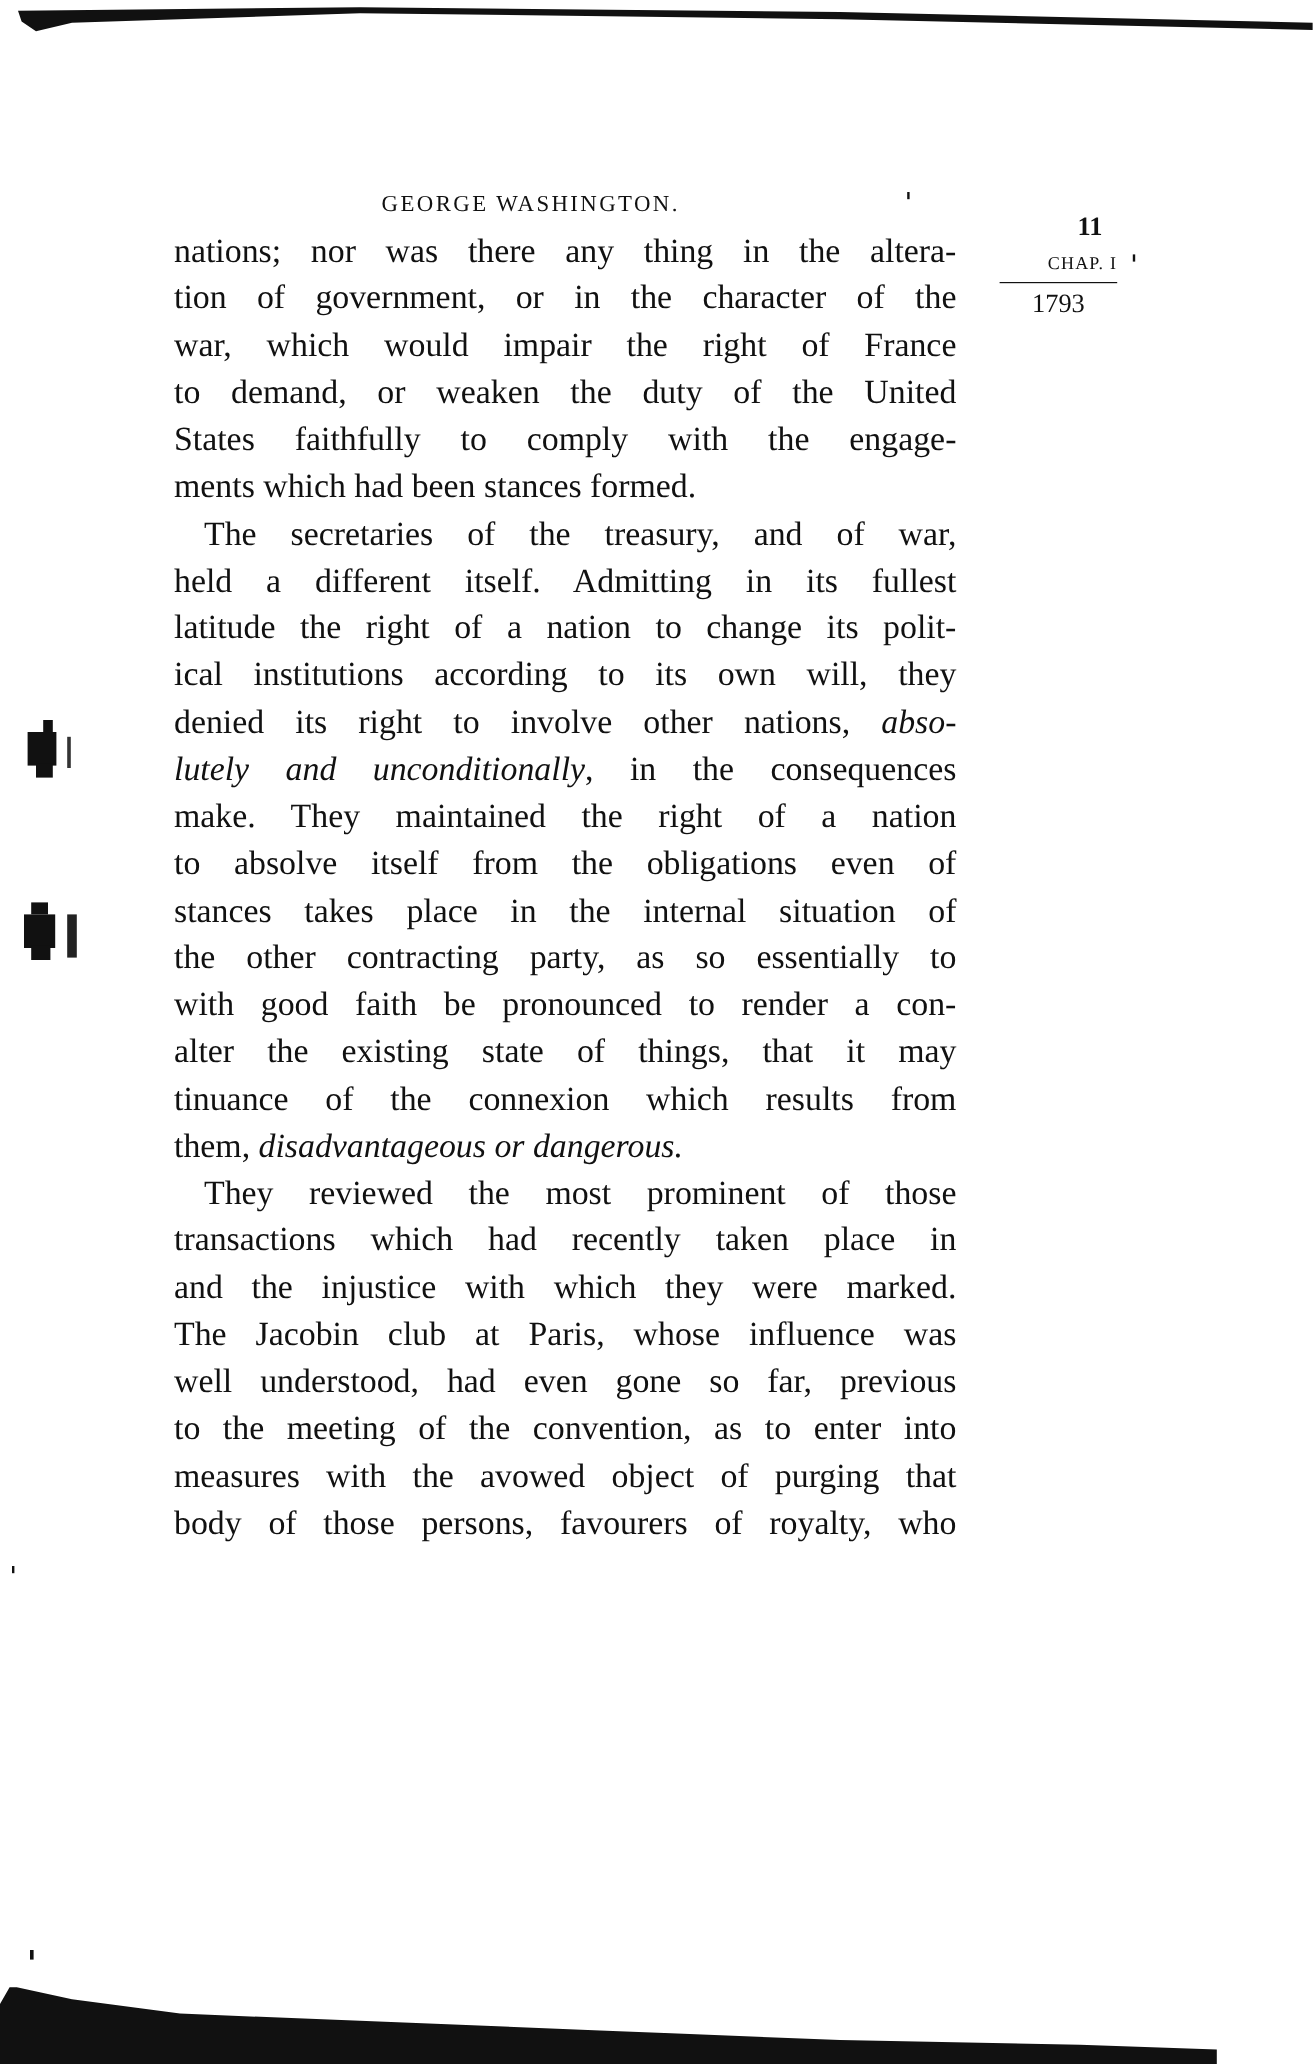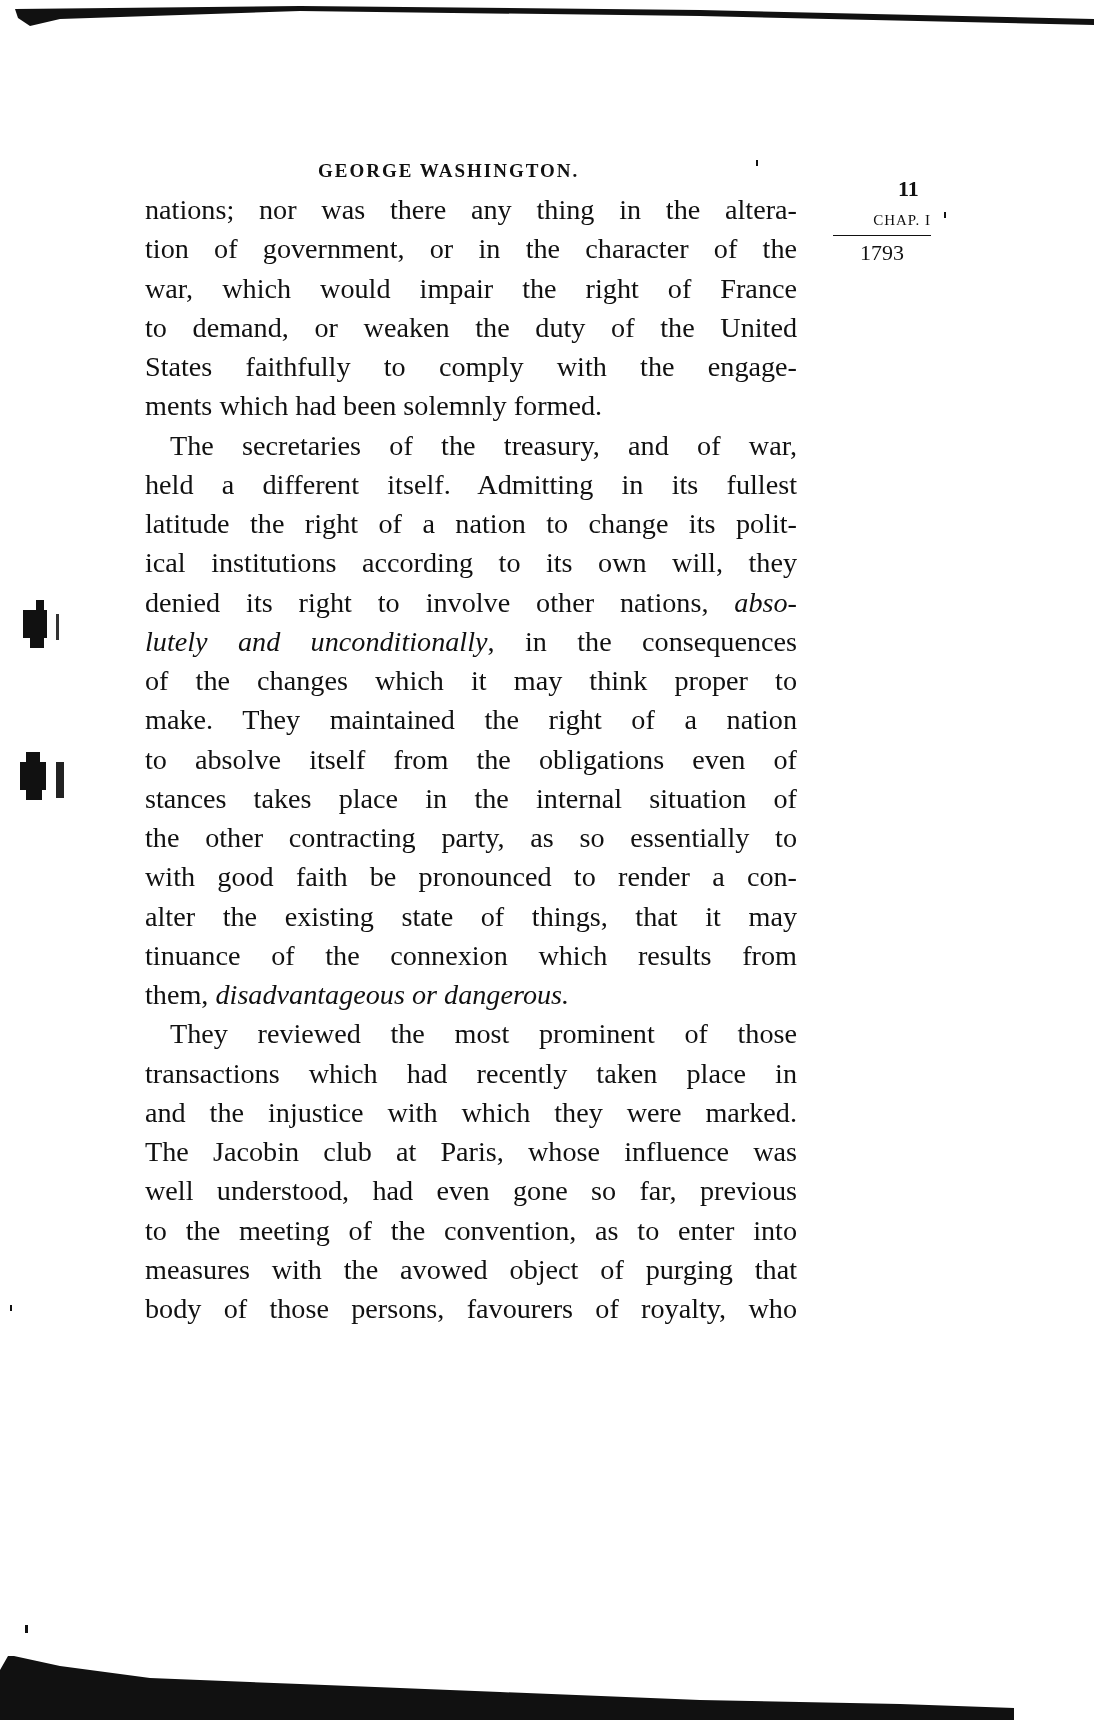--- a/index.html
+++ b/index.html
@@ -1,19 +1,19 @@
 <!DOCTYPE html>
 <html><head>
 <meta charset="utf-8">
 <style>
   html, body { margin:0; padding:0; background:#fff; }
   body { width:1094px; height:1720px; position:relative; overflow:hidden; font-family:"Liberation Serif","DejaVu Serif",serif; color:#111; }
   .top-edge { position:absolute; left:0; top:0; width:1094px; height:30px; }
   .bottom-edge { position:absolute; left:0; top:1640px; width:1094px; height:80px; }
-  .running-head { position:absolute; top:160px; left:318px; font-size:19px; letter-spacing:2px;font-weight:bold; }
+  .running-head { position:absolute; top:160px; left:318px; font-size:19px; letter-spacing:2px; }
   .page-number { position:absolute; top:176px; left:898px; font-size:22px; font-weight:bold;text-align:center; }
   .sidenote { position:absolute; top:212px; left:833px; width:98px; text-align:center; }
   .sidenote .chap { font-size:15px; letter-spacing:1px; padding-bottom:6px; border-bottom:1.5px solid #111;text-align:right; }
   .sidenote .year { font-size:22px; margin-top:4px; }
   .body-text { position:absolute; top:190px; left:145px; width:652px; font-size:28.2px; line-height:39.25px; }
   .line { display:block; text-align:justify; text-align-last:justify; white-space:nowrap; height:39.25px; }
   .line.last { text-align-last:left; }
   .speck { position:absolute; background:#111; }
   .blot { position:absolute; }
 </style>
@@ -52,29 +52,28 @@
   <div class="year">1793</div>
 </div>
 
 <div class="body-text">
 
   <span class="line">nations; nor was there any thing in the altera-</span>
   <span class="line">tion of government, or in the character of the</span>
   <span class="line">war, which would impair the right of France</span>
   <span class="line">to demand, or weaken the duty of the United</span>
   <span class="line">States faithfully to comply with the engage-</span>
-  <span class="line last">ments which had been solemnly formed.</span>
+  <span class="line last">ments which had been stances formed.</span>
 
   <span class="line" style="text-indent:25px">The secretaries of the treasury, and of war,</span>
   <span class="line">held a different itself.  Admitting in its fullest</span>
   <span class="line">latitude the right of a nation to change its polit-</span>
   <span class="line">ical institutions according to its own will, they</span>
   <span class="line"><span>denied its right to involve other nations, </span><i>abso-</i></span>
   <span class="line"><i>lutely and unconditionally</i><span>, in the consequences</span></span>
-  <span class="line">of the changes which it may think proper to</span>
   <span class="line">make.  They maintained the right of a nation</span>
   <span class="line">to absolve itself from the obligations even of</span>
   <span class="line">stances takes place in the internal situation of</span>
   <span class="line">the other contracting party, as so essentially to</span>
   <span class="line">with good faith be pronounced to render a con-</span>
   <span class="line">alter the existing state of things, that it may</span>
   <span class="line">tinuance of the connexion which results from</span>
   <span class="line last"><span>them, </span><i>disadvantageous or dangerous.</i></span>
 
   <span class="line" style="text-indent:25px">They reviewed the most prominent of those</span>

